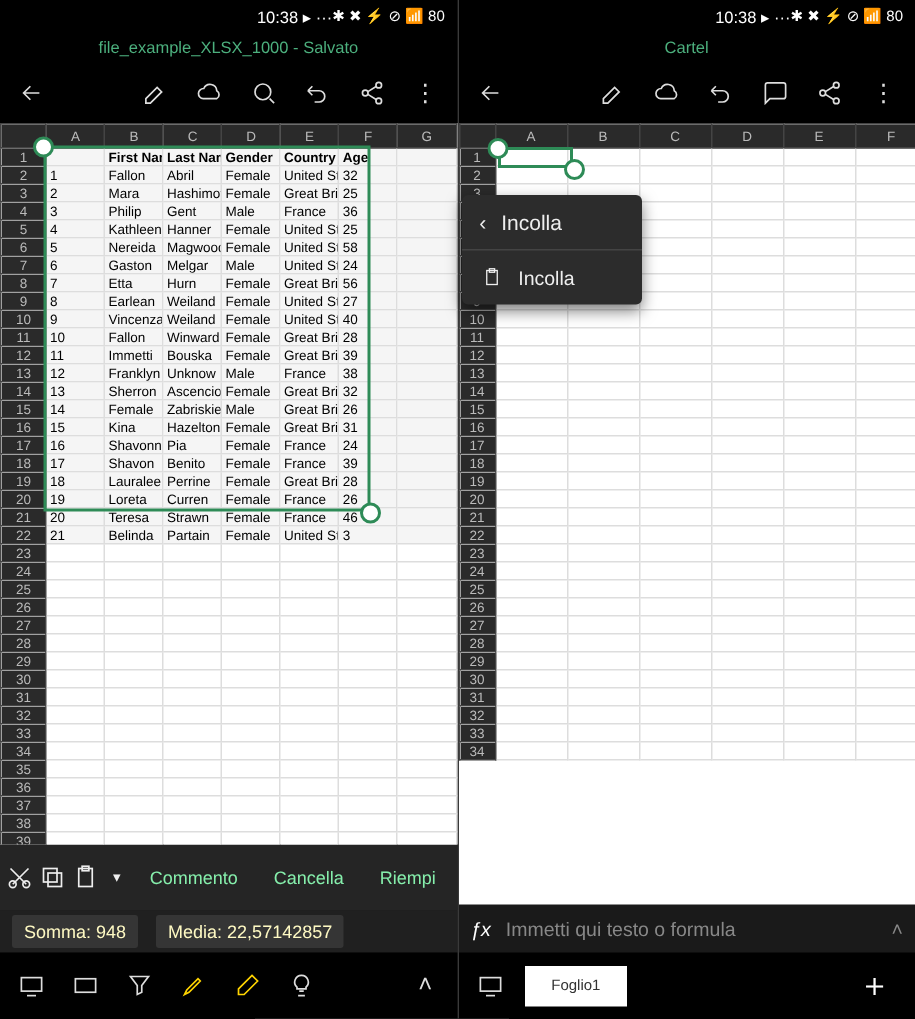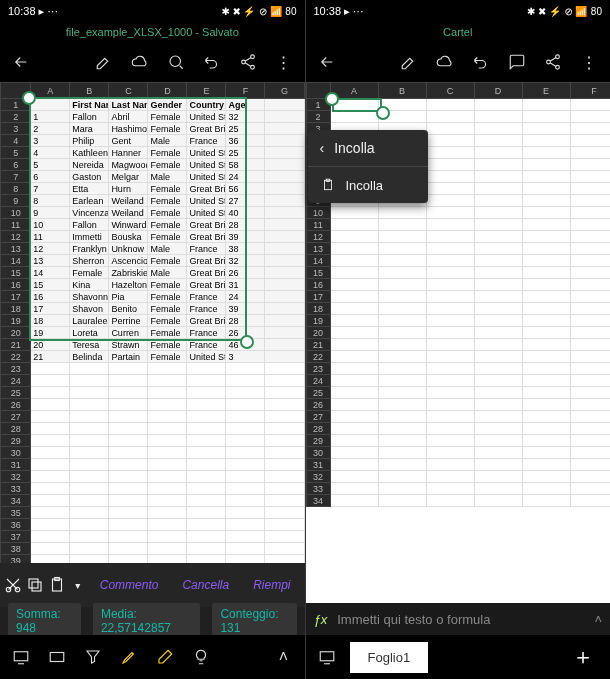--- a/index.html
+++ b/index.html
@@ -8,21 +8,21 @@
     background: #3a3a3a;
     font-family: -apple-system, BlinkMacSystemFont, "Segoe UI", sans-serif;
     font-size: 10px;
     display: flex;
     overflow: hidden;
   }
   .panel { flex: 1; display: flex; flex-direction: column; background: #1a1a1a; min-width: 0; }
   .panel.left { border-right: 1px solid #3a3a3a; }
 
   .status-bar {
-    height: 22px; display: flex; justify-content: space-between; align-items: center;
+    height: 22px; display: flex; justify-content: flex-end; align-items: center;
     padding: 0 8px; color: #fff; font-size: 11px; background: #000;
   }
   .status-icons { display: flex; gap: 4px; font-size: 10px; }
   .doc-title { text-align: center; color: #4caf7d; font-size: 11px; padding: 4px; background: #000; }
   .toolbar {
     height: 40px; display: flex; align-items: center; background: #000; padding: 0 4px; gap: 2px;
   }
   .toolbar .spacer { flex: 1; }
   .tool-btn {
     width: 34px; height: 34px; display: flex; align-items: center; justify-content: center;
@@ -51,24 +51,24 @@
   }
   .sel-handle {
     position: absolute; width: 14px; height: 14px; background:#fff; border:2px solid #2e8b57;
     border-radius:50%;
   }
   .context-strip {
     height: 44px; background: #252525; display: flex; align-items: center; gap: 4px; padding: 0 4px;
   }
   .ctx-icon { width: 28px; height: 28px; display:flex;align-items:center;justify-content:center; position: relative;}
   .ctx-icon svg { width: 18px; height: 18px; stroke: #eee; fill: none; stroke-width:1.5; }
-  .ctx-label { color: #8b5cf6; padding: 0 10px; font-size: 12px; cursor:pointer;font-style:italic;}
+  .ctx-label { color: #86efac; padding: 0 10px; font-size: 12px; cursor:pointer;}
   .stats-bar {
     height: 28px; background:#202020; display:flex; align-items:center; gap:12px; padding:0 8px;
-    color:#14b8a6; font-size:12px;
+    color:#fef9c3; font-size:12px;
   }
   .stats-bar span { background:#353535; padding:4px 8px; border-radius:2px; }
   .bottom-bar {
     height: 44px; background:#000; display:flex; align-items:center; padding:0 4px; gap:2px;
   }
   .bottom-bar .tool-btn { width:34px; height:34px; }
   .bottom-bar .spacer { flex:1; }
 
   
   .sheet-wrap2 { flex:1; background:#fff; position:relative; }
@@ -83,25 +83,25 @@
   .ctx-menu-item {
     display:flex; align-items:center; padding:10px 12px; color:#eee; font-size:13px; gap:10px;
     cursor:pointer;
   }
   .ctx-menu-item .icn { width:16px;height:16px; display:flex;align-items:center;justify-content:center;}
   .ctx-menu-item svg{width:14px;height:14px;stroke:#eee;fill:none;stroke-width:1.5;}
   .formula-bar {
     height:32px; background:#1a1a1a; display:flex; align-items:center; padding:0 8px; gap:10px;
     color:#888; font-size:13px;
   }
-  .formula-bar .fx{font-style:italic; color:#bef264;}
+  .formula-bar .fx{font-style:italic; color:#ffffff;}
   .sheet-tabs {
     height:44px; background:#000; display:flex; align-items:center; padding:0 4px;
   }
-  .sheet-tab { background:#fff; color:#333; padding:8px 18px; font-size:13px; margin-left:6px; }
+  .sheet-tab { background:#fff; color:#333; padding:8px 18px; font-size:10px; margin-left:6px; }
   .plus { margin-left:auto; color:#fff; font-size:22px; padding:0 12px; cursor:pointer;}
   .chev-caret { color:#eee; font-size:10px; }
   .rtable th, .rtable td { font-size:9px; }
 </style>
 </head>
 <body>
 
 <div class="panel left">
   <div class="status-bar">
     <div><span>10:38</span> <span>▸ ···</span></div>
@@ -581,21 +581,20 @@
         <span class="chev-caret">▾</span>
       </div>
     <div class="ctx-label">Commento</div>
     <div class="ctx-label">Cancella</div>
     <div class="ctx-label">Riempi</div>
   </div>
 
   <div class="stats-bar">
     <span>Somma: 948</span>
     <span>Media: 22,57142857</span>
-    <span>Conteggio: 131</span>
   </div>
 
   <div class="bottom-bar">
     <div class="tool-btn">
         <svg viewBox="0 0 24 24">
           <rect x="3" y="5" width="18" height="12"></rect>
           <path d="M8 21h8"></path>
         </svg>
       </div>
     <div class="tool-btn">

